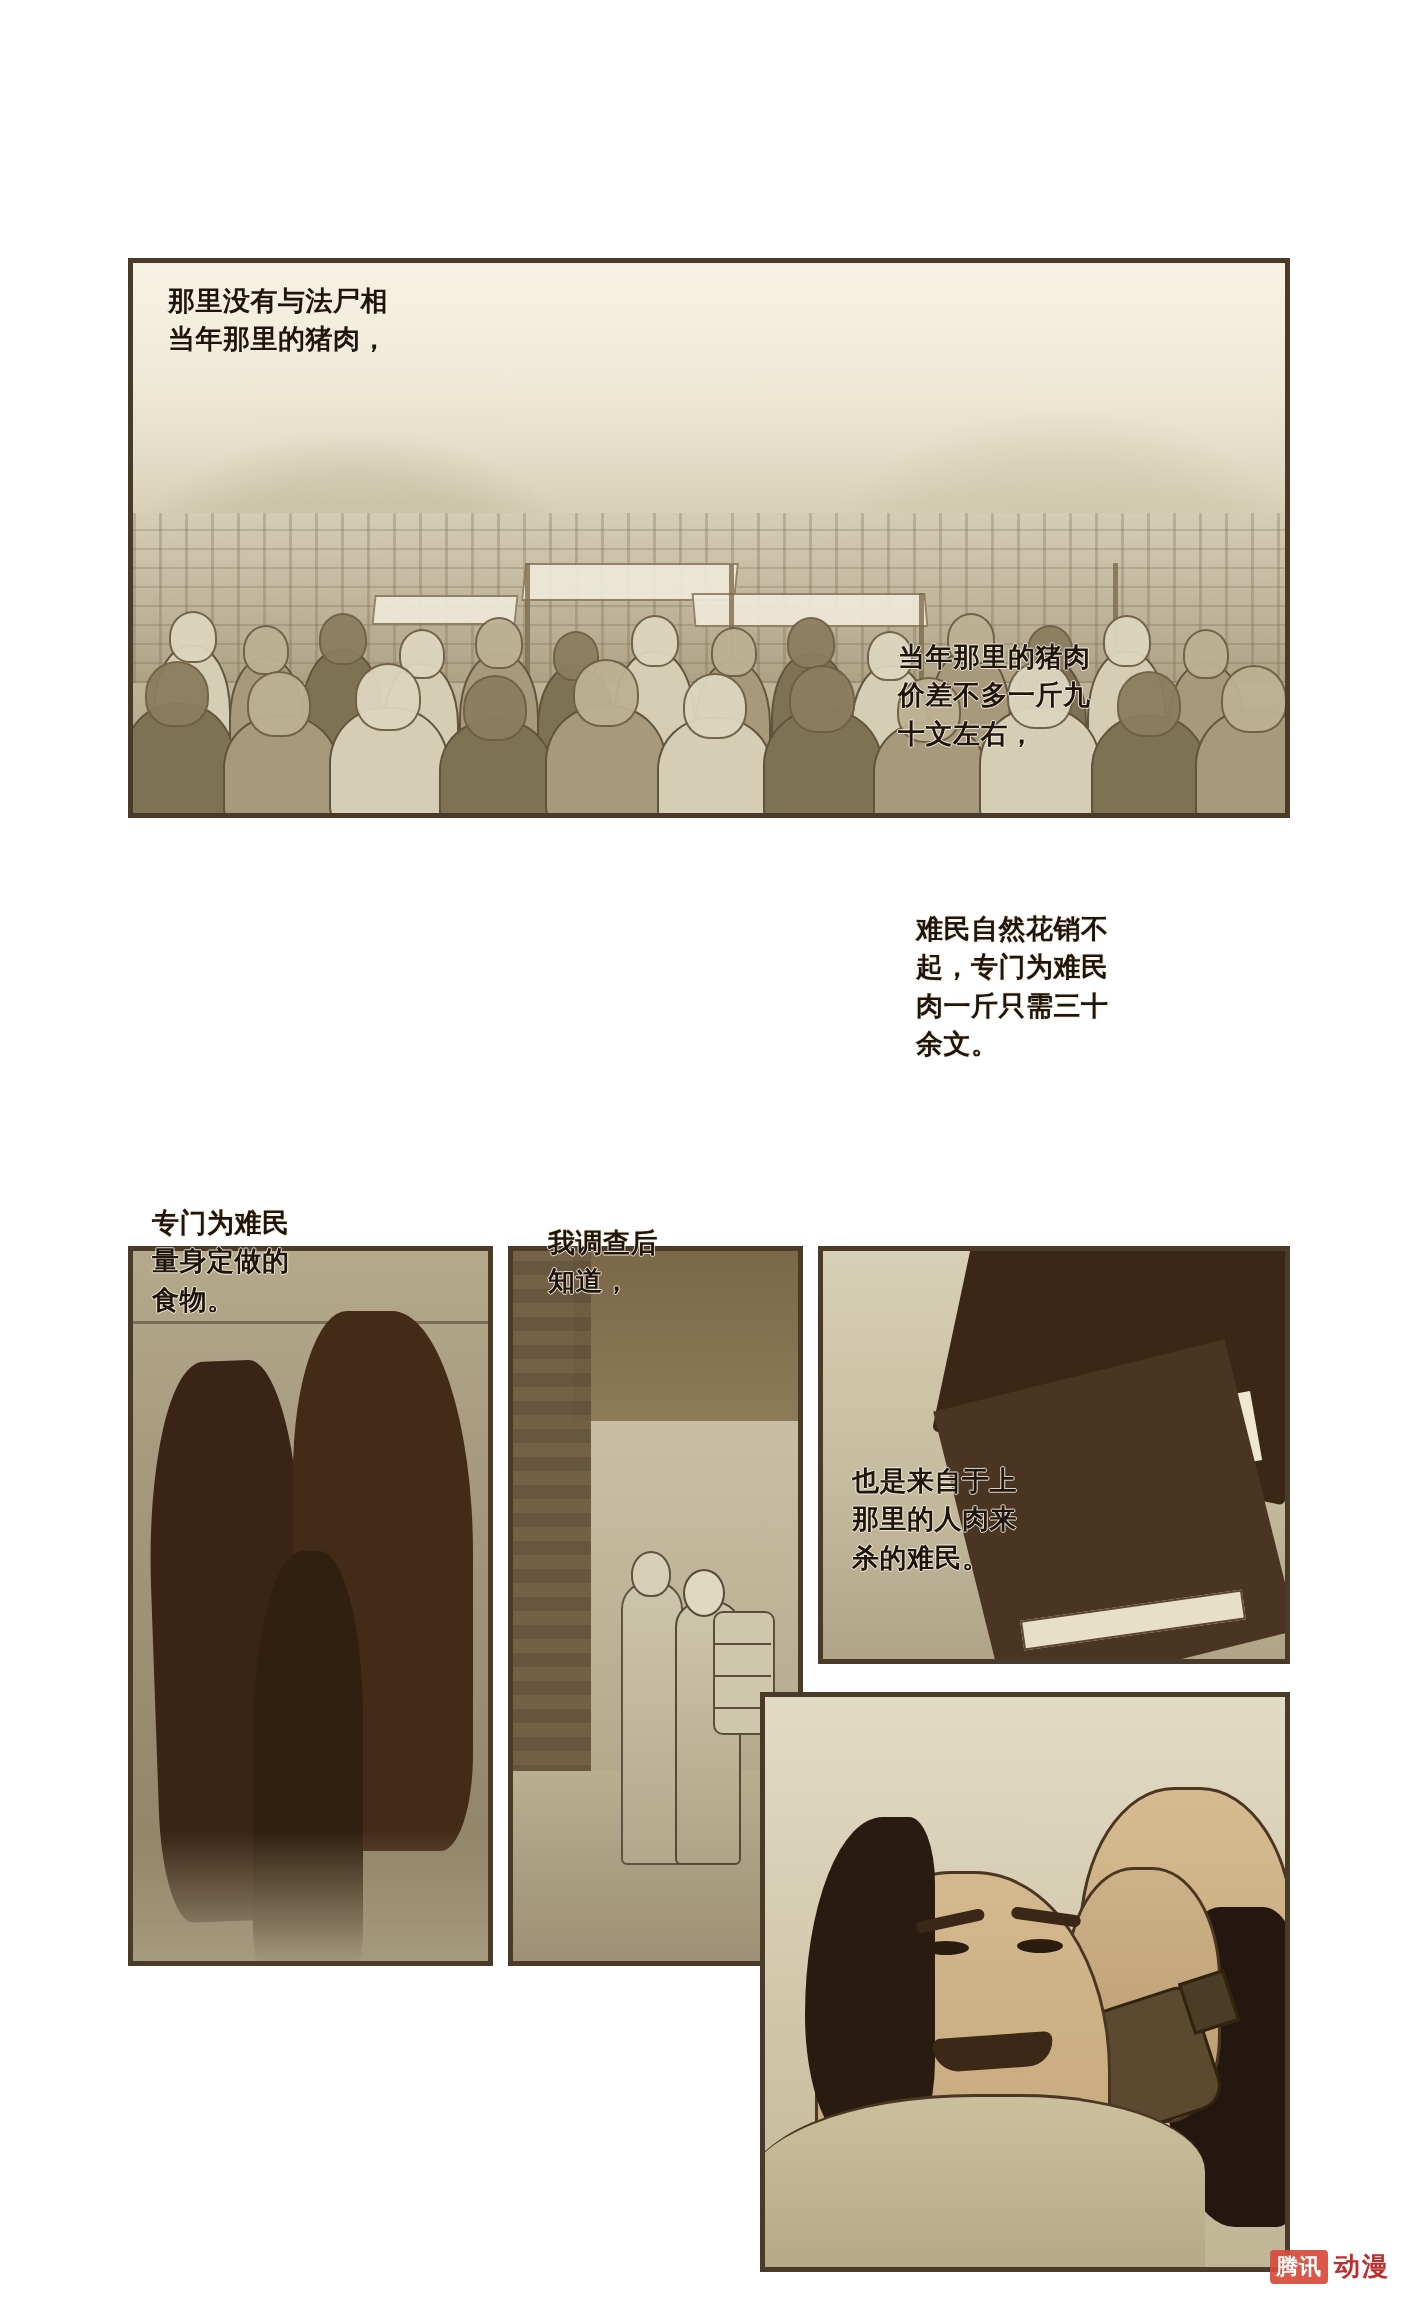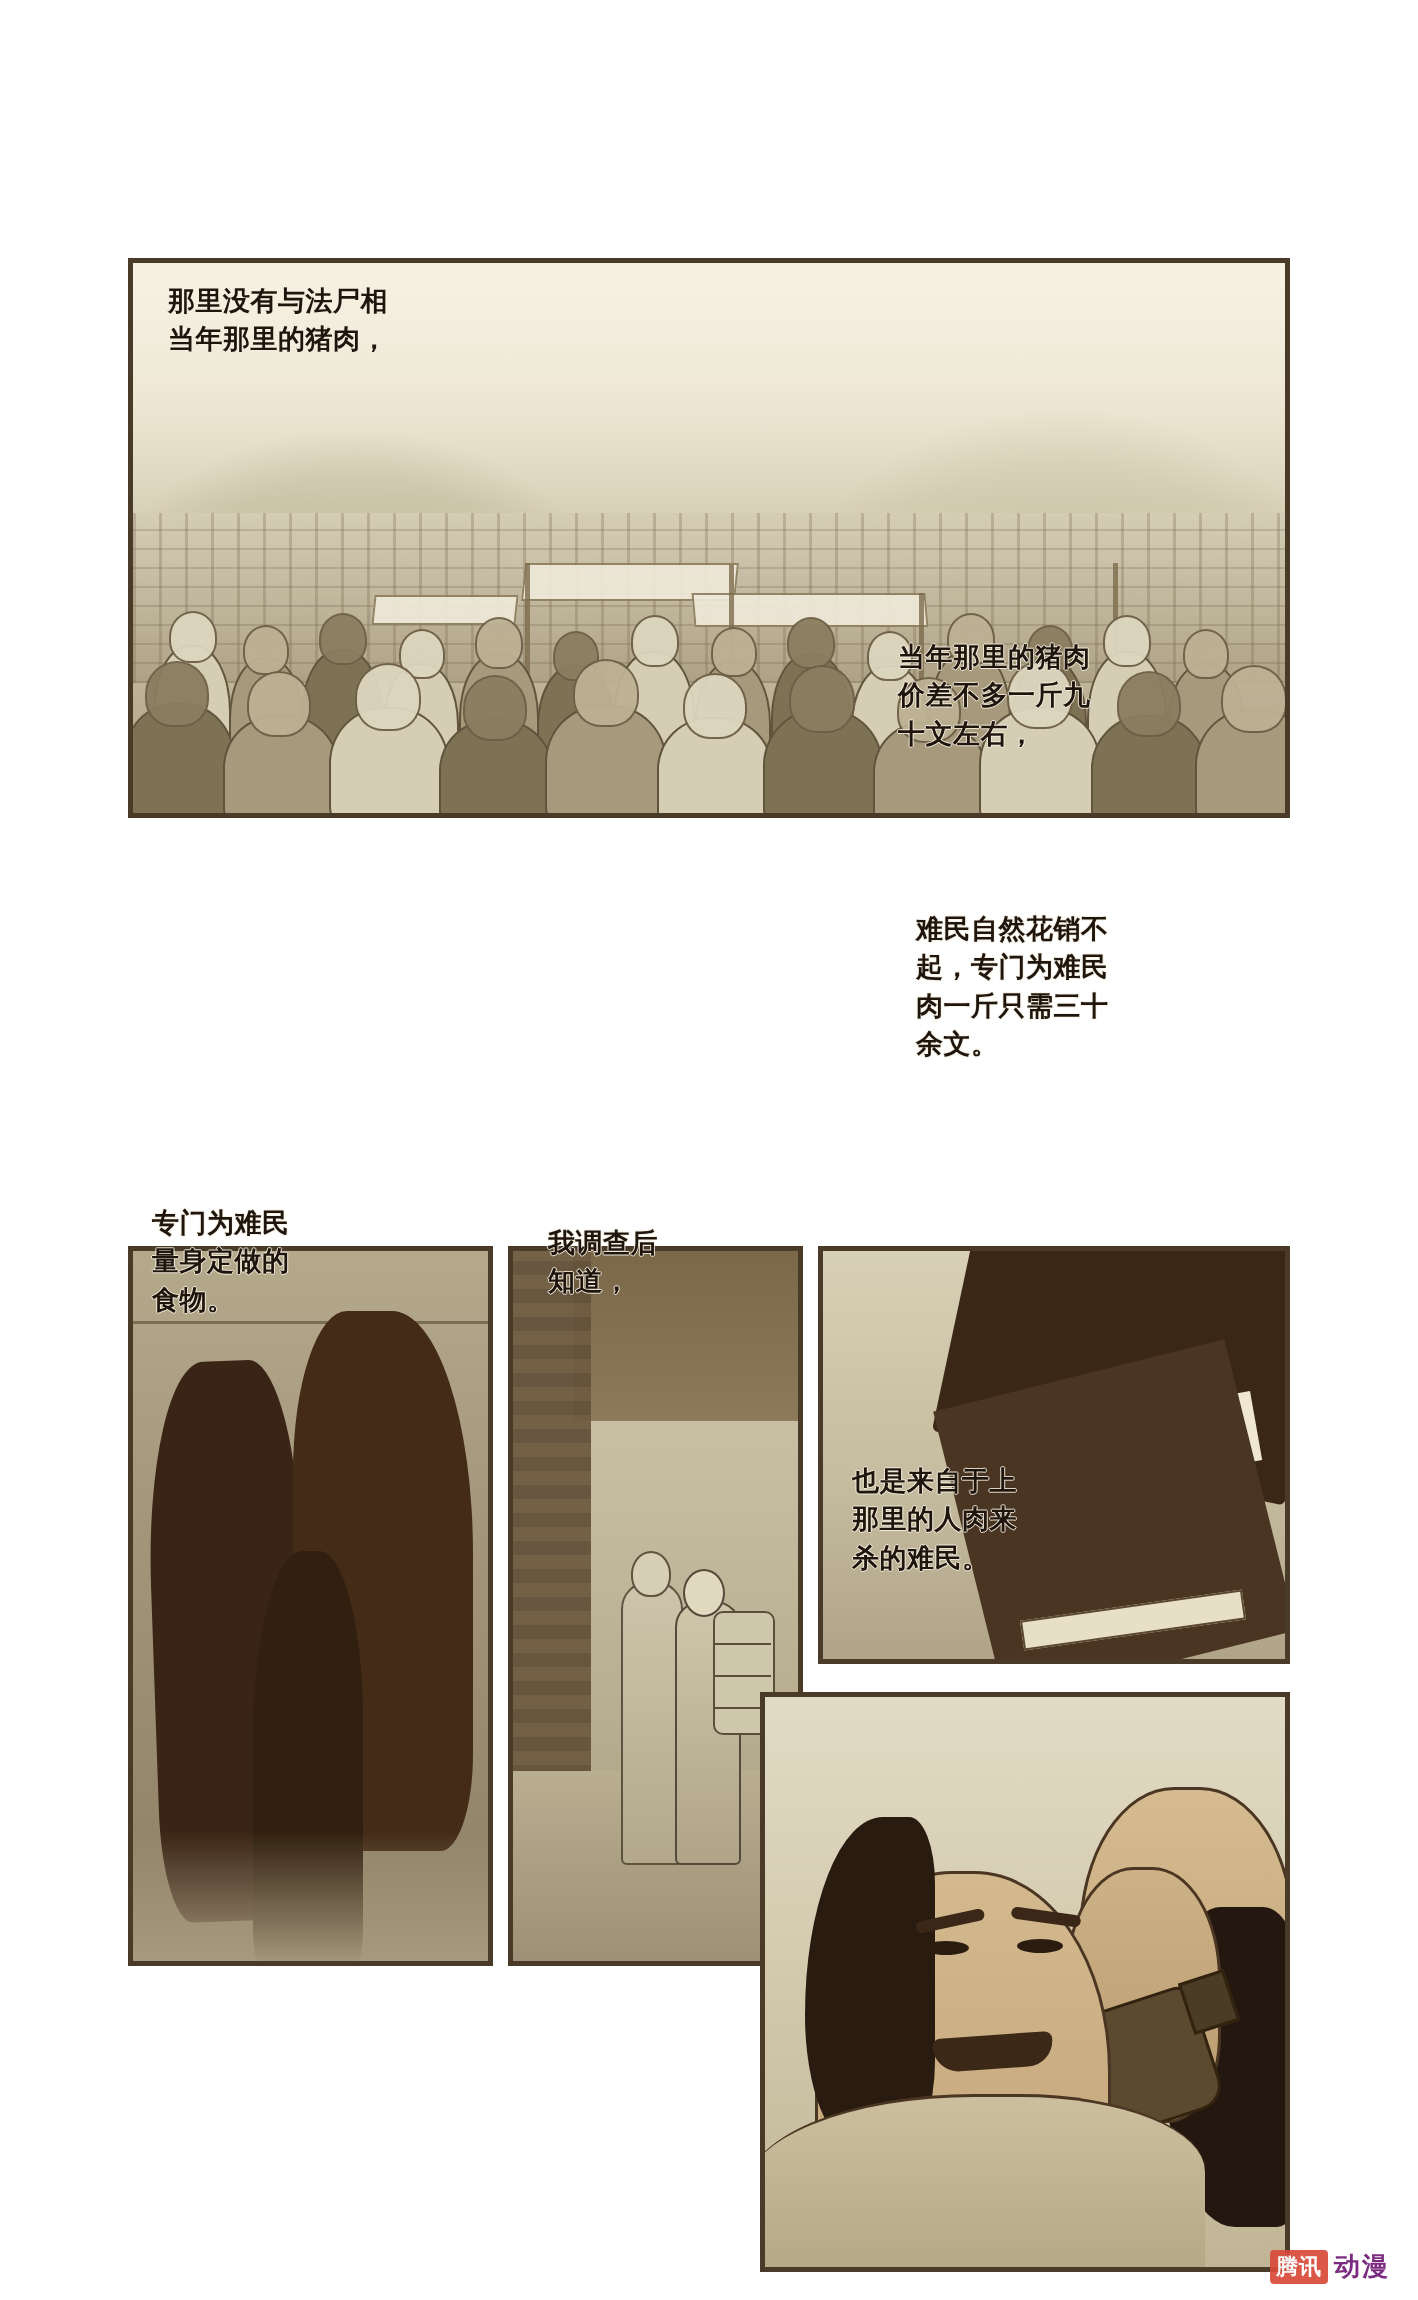--- a/index.html
+++ b/index.html
@@ -408,21 +408,21 @@
   #watermark .wm-badge {
     background: #d94a3a;
     color: #fff;
     font-size: 22px;
     font-weight: 700;
     padding: 2px 6px;
     border-radius: 4px;
     letter-spacing: 1px;
   }
   #watermark .wm-text {
-    color: #701a75;
+    color: #b91c1c;
     font-size: 26px;
     font-weight: 700;
     letter-spacing: 2px;
   }
 </style>
 </head>
 <body>
 
 <div id="comic-page">
 

